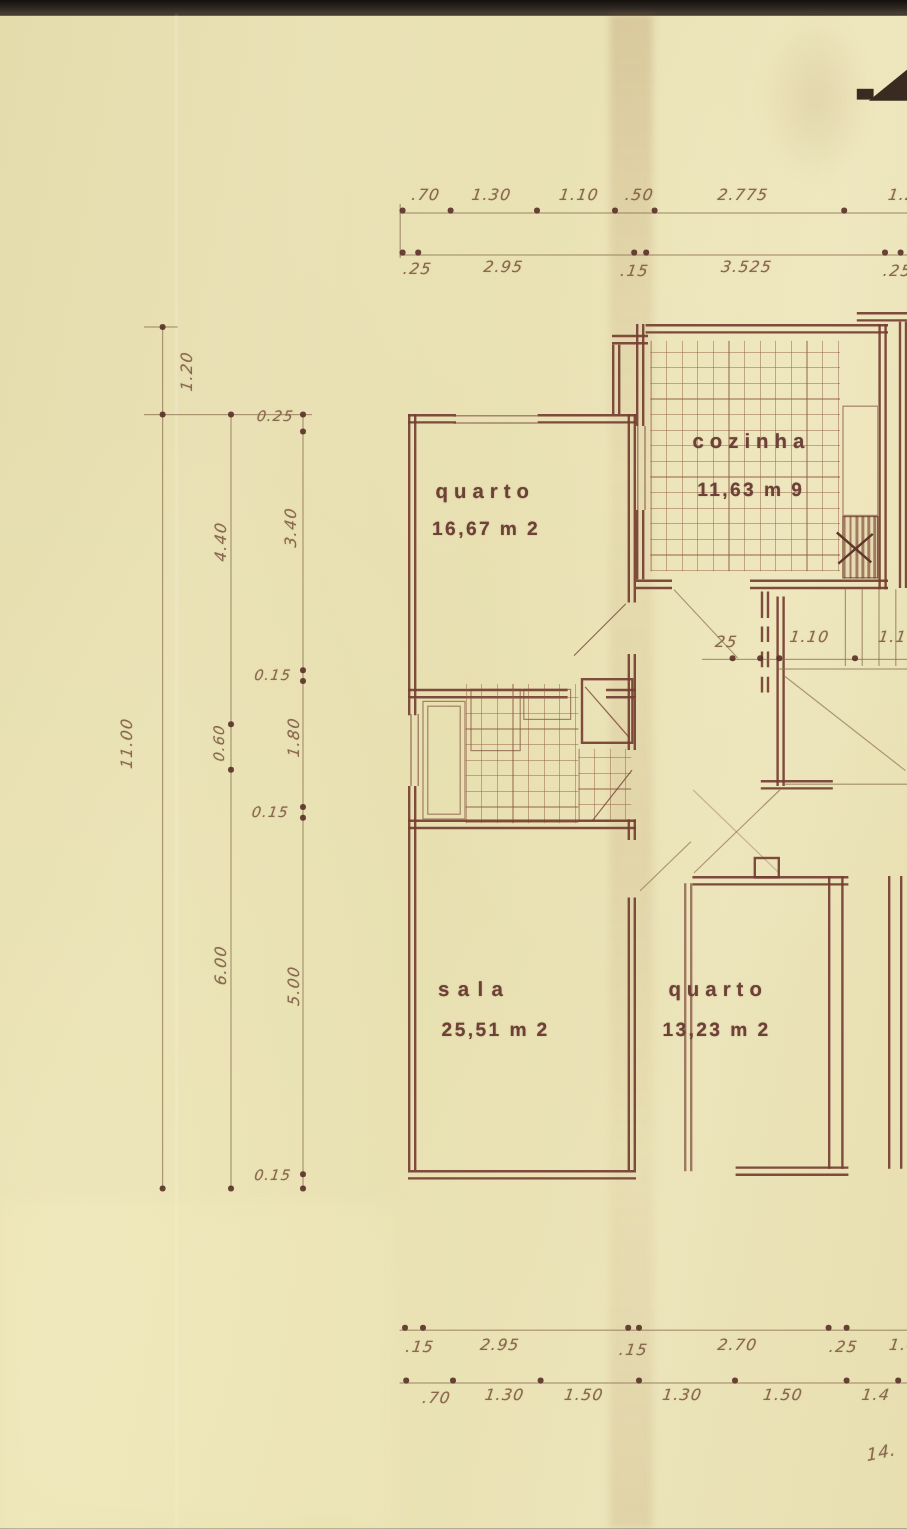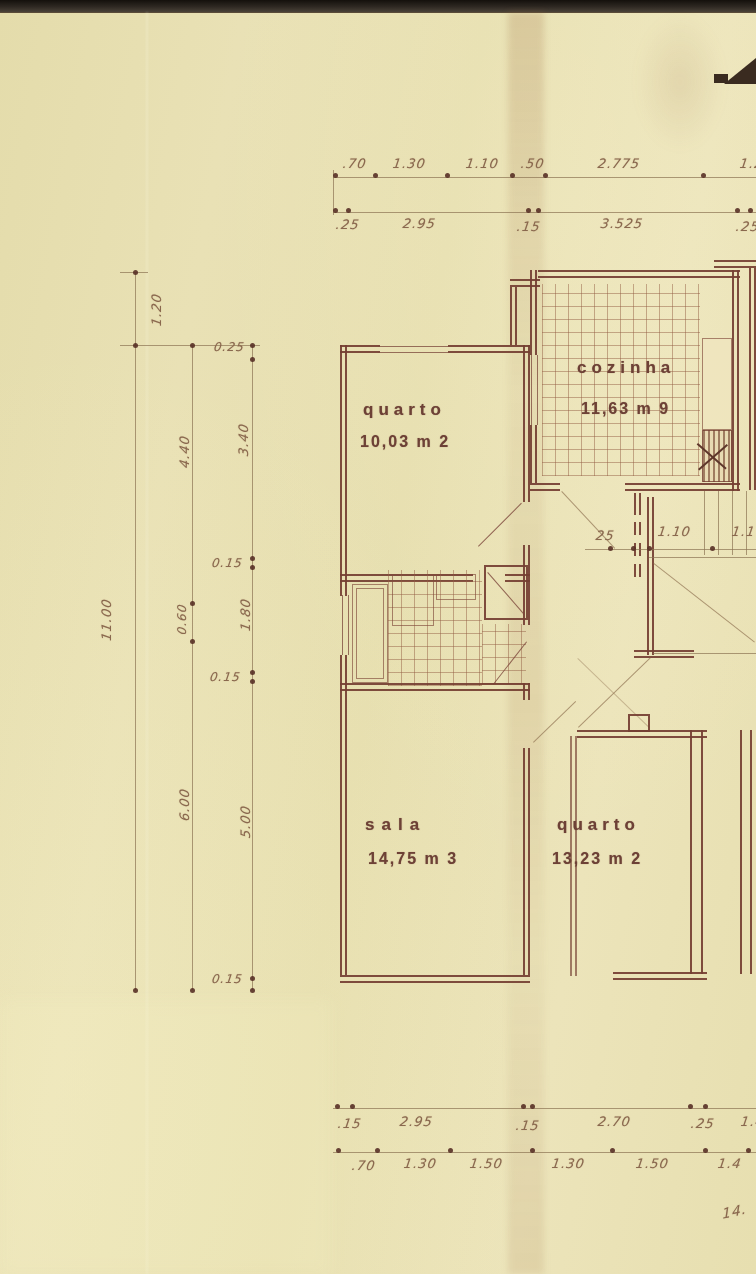--- a/index.html
+++ b/index.html
@@ -117,21 +117,21 @@
   <div class="tl" style="left:378px;top:346px;width:70px;height:1px;"></div>
   <div class="tl" style="left:378px;top:352px;width:70px;height:1px;"></div>
   <div class="wallh" style="left:448px;top:345px;width:82px;"></div>
   <div class="wallv" style="left:523px;top:345px;height:157px;"></div>
   <div class="wallv" style="left:523px;top:545px;height:37px;"></div>
   <div class="wallh" style="left:340px;top:574px;width:133px;"></div>
   <div class="wallh" style="left:505px;top:574px;width:25px;"></div>
   <div class="diag" style="left:478px;top:546px;width:61px;transform:rotate(-45deg);"></div>
 
   <div class="rlabel" style="left:363px;top:400px;">quarto</div>
-  <div class="rarea" style="left:360px;top:433px;">10,03 m 2</div>
+  <div class="rarea" style="left:360px;top:433px;">16,67 m 2</div>
 
   <div class="tiles" style="left:388px;top:570px;width:94px;height:116px;"></div>
   <div class="tiles" style="left:482px;top:624px;width:44px;height:60px;"></div>
   <div class="wallv" style="left:340px;top:582px;height:14px;"></div>
   <div class="tl" style="left:342px;top:595px;width:1px;height:60px;"></div>
   <div class="tl" style="left:348px;top:595px;width:1px;height:60px;"></div>
   <div class="wallv" style="left:340px;top:655px;height:320px;"></div>
   <div class="wallv" style="left:523px;top:582px;height:43px;"></div>
   <div class="wallbox" style="left:484px;top:565px;width:44px;height:55px;"></div>
   <div class="diag" style="left:488px;top:572px;width:56px;transform:rotate(49deg);"></div>
@@ -141,21 +141,21 @@
   <div class="thin" style="left:392px;top:574px;width:42px;height:52px;"></div>
   <div class="thin" style="left:436px;top:574px;width:40px;height:26px;"></div>
 
   <div class="wallh" style="left:340px;top:683px;width:190px;"></div>
   <div class="wallv" style="left:523px;top:683px;height:17px;"></div>
   <div class="wallv" style="left:523px;top:748px;height:227px;"></div>
   <div class="wallh" style="left:340px;top:975px;width:190px;"></div>
   <div class="diagp" style="left:533px;top:742px;width:59px;transform:rotate(-44deg);"></div>
 
   <div class="rlabel" style="left:365px;top:815px;letter-spacing:7px;">sala</div>
-  <div class="rarea" style="left:368px;top:850px;">14,75 m 3</div>
+  <div class="rarea" style="left:368px;top:850px;">25,51 m 2</div>
 
   <div class="tiles" style="left:542px;top:284px;width:158px;height:192px;"></div>
   <div class="wallh" style="left:538px;top:270px;width:202px;"></div>
   <div class="wallh" style="left:510px;top:279px;width:30px;"></div>
   <div class="wallv" style="left:510px;top:287px;height:58px;"></div>
   <div class="wallv" style="left:530px;top:270px;height:85px;"></div>
   <div class="tl" style="left:531px;top:355px;width:1px;height:70px;"></div>
   <div class="tl" style="left:537px;top:355px;width:1px;height:70px;"></div>
   <div class="wallv" style="left:530px;top:425px;height:58px;"></div>
   <div class="wallh" style="left:530px;top:483px;width:30px;"></div>

